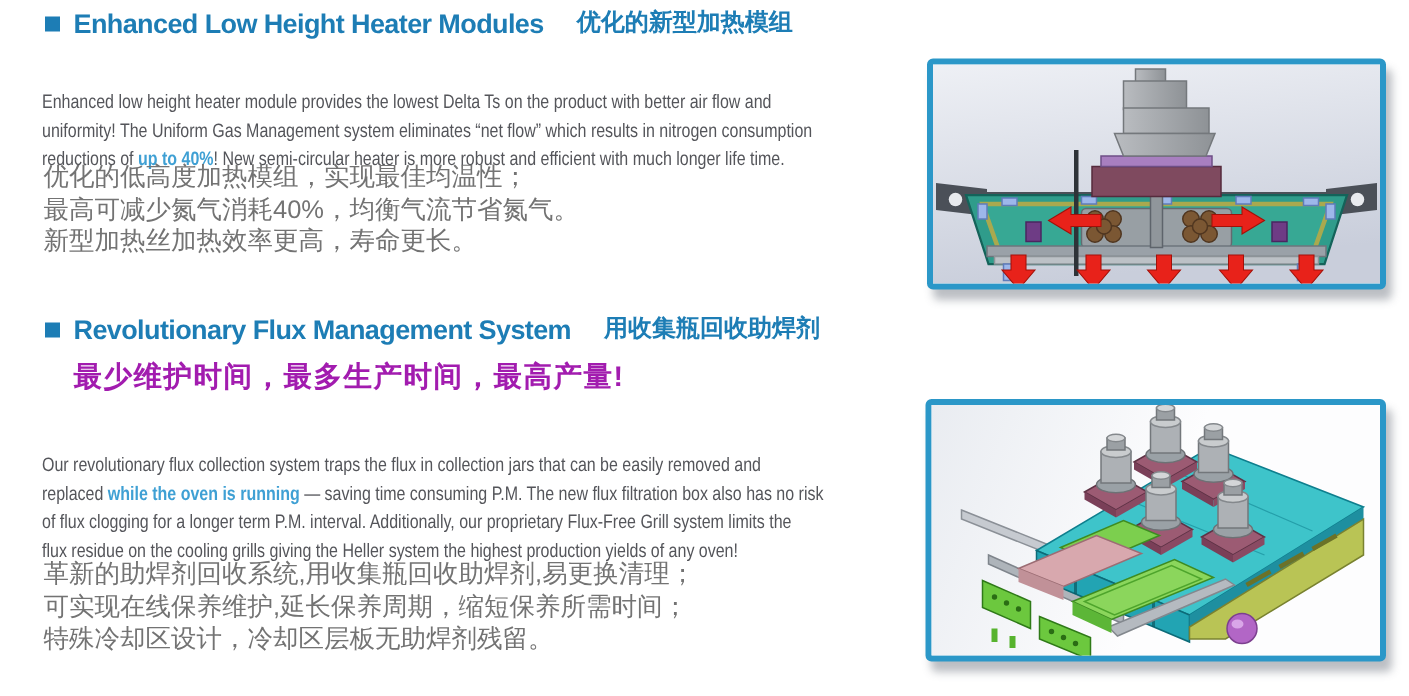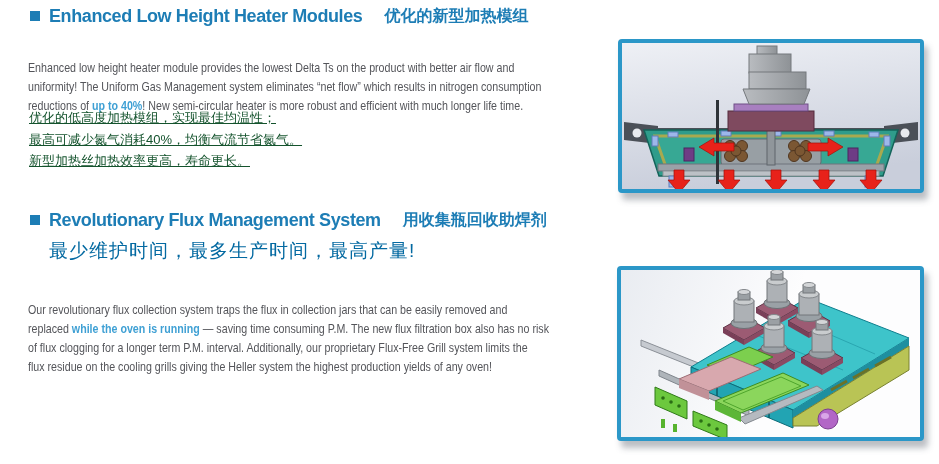--- a/index.html
+++ b/index.html
@@ -15,36 +15,35 @@
   }
   .title-en {
     color:#1d7db5; font-weight:bold; font-size:18px; letter-spacing:-0.4px;
     white-space:nowrap; line-height:22px;
   }
   .title-zh {
     color:#1d7db5; font-weight:bold; font-size:16px; margin-left:22px;
     white-space:nowrap; line-height:22px;
   }
   .title-zh2 {
-    position:absolute; left:49px; color:#0369a1; font-weight:normal; font-size:19px;
+    position:absolute; left:49px; color:#a21caf; font-weight:bold; font-size:19px;
     letter-spacing:1px; white-space:nowrap;
   }
   
   .para {
     position:absolute; left:28px; width:820px;
     font-size:13px; line-height:19px; color:#54555a;
     white-space:pre-line;
     transform:scaleX(0.82); transform-origin:0 0;
   }
   .hl { color:#3fa0d4; font-weight:bold; }
   .zh-para {
     position:absolute; left:29px; width:600px;
-    font-size:13px; line-height:21.5px; color:#14532d;
+    font-size:17px; line-height:21.5px; color:#737373;
     white-space:pre-line;
-    text-decoration:underline;
   }
   
   .figure {
     position:absolute; box-sizing:border-box;
     border:4px solid #2b97c8; border-radius:4px; background:#fff;
     box-shadow:4px 7px 6px rgba(105,110,122,0.45);
   }
   #figure-heater { left:618px; top:39px;  width:306px; height:154px; }
   #figure-flux   { left:617px; top:266px; width:307px; height:175px; }
   .figure svg { display:block; width:100%; height:100%; }
@@ -77,20 +76,23 @@
   </div>
   <div class="title-zh2" style="top:238px;">最少维护时间，最多生产时间，最高产量!</div>
 
   <div class="para" style="top:281px;">
     <span>Our revolutionary flux collection system traps the flux in collection jars that can be easily removed and
 replaced </span><span class="hl">while the oven is running</span><span> — saving time consuming P.M. The new flux filtration box also has no risk
 of flux clogging for a longer term P.M. interval. Additionally, our proprietary Flux-Free Grill system limits the
 flux residue on the cooling grills giving the Heller system the highest production yields of any oven!</span>
   </div>
 
+  <div class="zh-para" style="top:372px;">革新的助焊剂回收系统,用收集瓶回收助焊剂,易更换清理；
+可实现在线保养维护,延长保养周期，缩短保养所需时间；
+特殊冷却区设计，冷却区层板无助焊剂残留。</div>
 
   <div class="figure" id="figure-heater">
     <svg viewBox="0 0 298 146">
       <defs>
         <linearGradient id="bg1" x1="0" y1="0" x2="0.25" y2="1">
           <stop offset="0" stop-color="#eef0f5"></stop>
             <stop offset="1" stop-color="#c9cedb"></stop>
         </linearGradient>
         <linearGradient id="mg1" x1="0" y1="0" x2="1" y2="0">
           <stop offset="0" stop-color="#b9bcc0"></stop>

